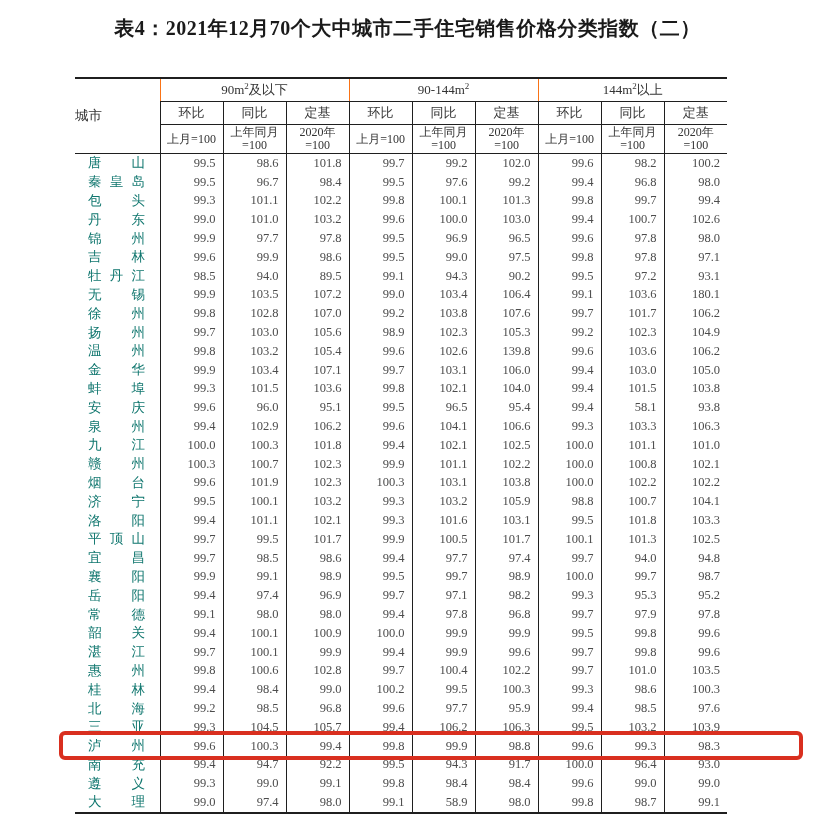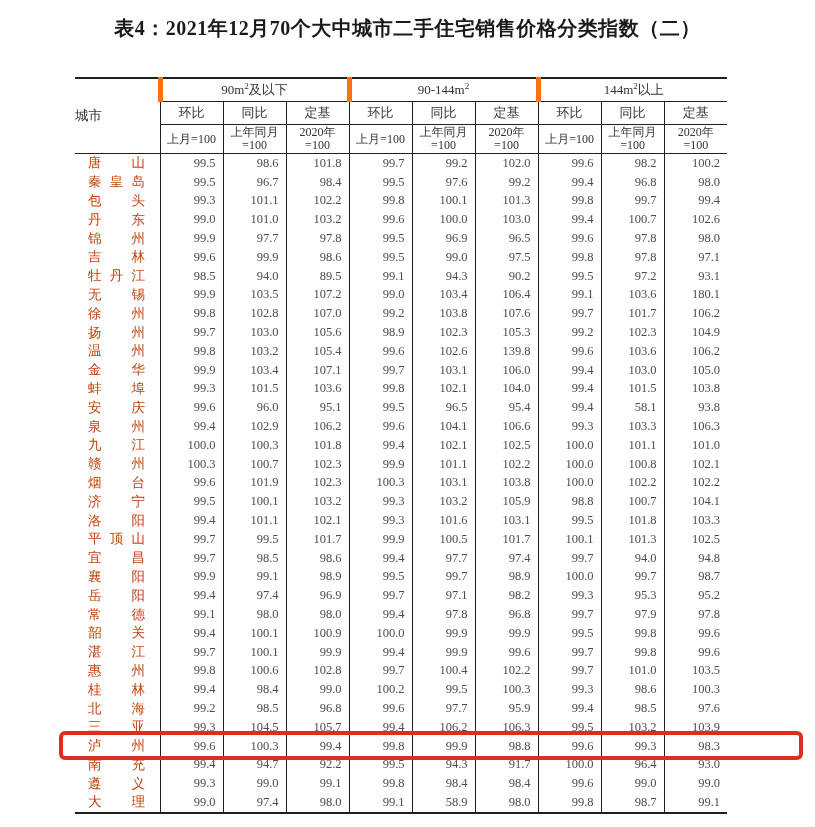--- a/index.html
+++ b/index.html
@@ -41,21 +41,21 @@
     text-align: left;
     vertical-align: middle;
     border-bottom: 1px solid #1f1f1f;
   }
   .grp {
     height: 22px;
     font-size: 13px;
     color: #333;
     text-align: center;
     vertical-align: middle;
-    border-left: 5px solid #f97316;
+    border-left: 1px solid #f97316;
     border-bottom: 1px solid #1f1f1f;
   }
   .grp sup { font-size: 9px; }
   .met {
     height: 22px;
     font-size: 13px;
     color: #333;
     text-align: center;
     vertical-align: middle;
     border-left: 1px solid #1f1f1f;
@@ -70,21 +70,21 @@
     vertical-align: middle;
     line-height: 13px;
     border-left: 1px solid #1f1f1f;
     border-bottom: 1px solid #1f1f1f;
     margin-left: 28px;
   }
   .base span { display: block; }
   td.city {
     height: 18.8px;
     font-size: 13.5px;
-    color: #c2410c;
+    color: #0f766e;
     text-align: left;
     padding-left: 13px;
     vertical-align: middle;
   }
   td.city .cn {
     display: inline-block;
     width: 57px;
     text-align-last: justify;
     text-justify: inter-character;
   }

